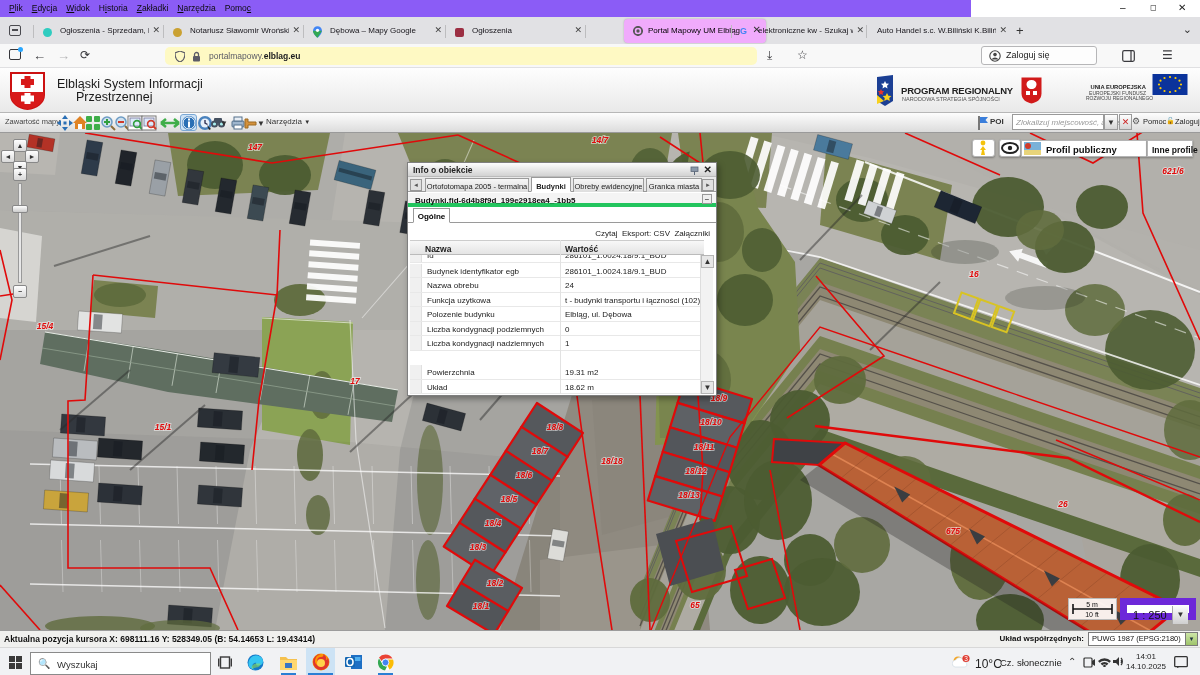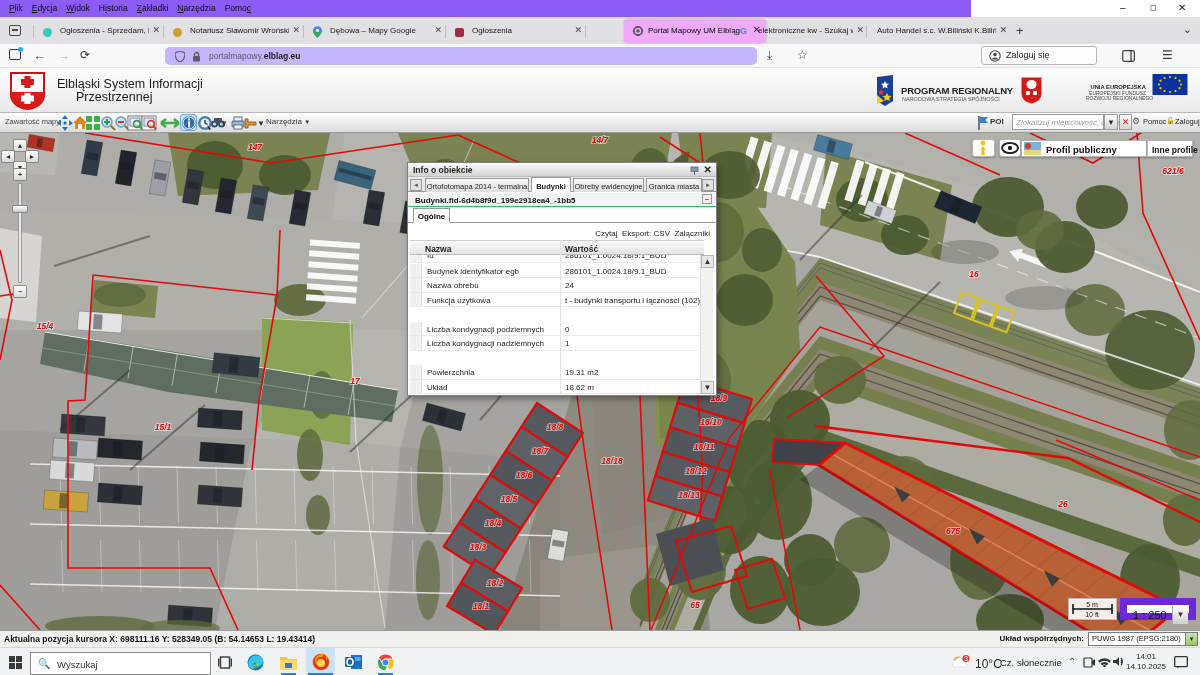--- a/index.html
+++ b/index.html
@@ -7,30 +7,30 @@
 .menubar{left:0;top:0;width:971px;height:17px;background:#8b5cf6;font-size:8.5px;color:#0c0c0d}
 .menubar span{display:inline-block;margin-left:9px;margin-top:3px}
 .menubar u{text-decoration:underline}
 .tabbar{left:0;top:17px;width:1200px;height:27px;background:#e1e1e4}
 .tab{position:absolute;top:4px;height:21px;font-size:8px;color:#16141a;overflow:hidden;white-space:nowrap}
 .tab .ttl{position:absolute;left:24px;top:5px;right:14px;overflow:hidden;white-space:nowrap}
 .tab .tx{position:absolute;right:3px;top:4px;font-size:9px;color:#444}
 .tabsep{position:absolute;top:8px;width:1px;height:13px;background:#bdbdbf}
 .atab{position:absolute;left:624px;top:2px;width:142px;height:24px;background:#f0abfc;border-radius:4px;box-shadow:0 0 2px rgba(0,0,0,0.25);font-size:8px;white-space:nowrap}
 .urlbar{left:0;top:44px;width:1200px;height:24px;background:#f8f8f8;border-bottom:1px solid #e0e0e2}
-.urlfield{position:absolute;left:165px;top:3px;width:592px;height:18px;background:#c4b5fd;border-radius:5px;font-size:8.5px;color:#666}
+.urlfield{position:absolute;left:165px;top:3px;width:592px;height:18px;background:#fef9c3;border-radius:5px;font-size:8.5px;color:#666}
 .navic{position:absolute;top:4px;font-size:13px;color:#3a3a3e}
 .hdr{left:0;top:68px;width:1200px;height:45px;background:linear-gradient(#fefefe,#e9e9e9);border-bottom:1px solid #b7b7b7}
 .mtool{left:0;top:113px;width:1200px;height:20px;background:linear-gradient(#fdfdfd,#dcdcdc);border-bottom:1px solid #9a9a9a;font-size:8px;color:#333}
 .panel{left:407px;top:162px;width:310px;height:234px;background:#fff;border:1px solid #7f7f7f;box-shadow:2px 3px 6px rgba(0,0,0,0.35);font-size:8px}
 .ptitle{position:absolute;left:0;top:0;width:100%;height:14px;background:linear-gradient(#fdfdfd,#d2d2d2);border-bottom:1px solid #bbb;font-weight:bold;color:#222;padding:2px 0 0 5px;font-size:8.5px}
 .ptabs{position:absolute;left:0;top:14px;width:100%;height:15px;background:#e9e9e9;border-bottom:1px solid #9a9a9a}
 .ptab{position:absolute;top:1px;height:14px;background:linear-gradient(#f6f6f6,#dedede);border:1px solid #9a9a9a;border-bottom:none;font-size:7.5px;color:#222;text-align:center;padding-top:3px;overflow:hidden;white-space:nowrap}
 .parr{position:absolute;top:2px;width:12px;height:12px;background:#e0e0e0;border:1px solid #999;color:#555;font-size:6px;text-align:center;line-height:11px}
-.pfid{position:absolute;left:0;top:30px;width:100%;height:14px;background:#f4f4f4;border-bottom:1px solid #22c55e;font-weight:bold;font-size:8px;color:#111;padding:3px 12px 0 7px}
+.pfid{position:absolute;left:0;top:30px;width:100%;height:14px;background:#f4f4f4;border-bottom:4px solid #22c55e;font-weight:bold;font-size:8px;color:#111;padding:3px 12px 0 7px}
 .pogtab{position:absolute;left:5px;top:45px;width:37px;height:15px;background:#fff;border:1px solid #9a9a9a;border-bottom:1px solid #fff;font-weight:bold;font-size:8px;text-align:center;padding-top:3px;z-index:2}
 .plinks{position:absolute;right:6px;top:66px;font-size:8px;color:#222}
 .pthead{position:absolute;left:2px;top:77px;width:294px;height:15px;background:linear-gradient(#f8f8f8,#e4e4e4);border-top:1px solid #ccc;border-bottom:1px solid #bbb;font-weight:bold;color:#222;font-size:8.5px}
 .prow{position:absolute;left:2px;width:294px;height:14.5px;border-bottom:1px solid #e8e8e8;color:#1a1a1a;font-size:8px;white-space:nowrap;overflow:hidden}
 .prow .n{position:absolute;left:17px;top:3px}
 .prow .v{position:absolute;left:155px;top:3px}
 .prow .g{position:absolute;left:0;top:0;width:12px;height:14.5px;background:#f0f0f0;border-right:1px solid #e0e0e0}
 .pscroll{position:absolute;right:3px;top:92px;width:13px;height:139px;background:#f2f2f2;border-left:1px solid #ddd}
 .sbtn{position:absolute;left:0;width:13px;height:13px;background:#e6e6e6;border:1px solid #b5b5b5;font-size:8px;color:#333;text-align:center;line-height:12px}
 .statusbar{left:0;top:630px;width:1200px;height:17px;background:#f0f0ee;border-top:1px solid #9c9c9c;font-size:8.5px;color:#111}
@@ -636,21 +636,21 @@
       <div style="position:absolute;right:1px;top:1px;width:16px;height:18px;background:linear-gradient(#fdfdfd,#cfcfcf);border-left:1px solid #aaa;text-align:center;font-size:8px;line-height:17px;color:#333">▼</div>
     </div>
   </div>
 <div class="abs panel">
     <div class="ptitle">Info o obiekcie<svg style="position:absolute;right:17px;top:3px" width="9" height="9" viewBox="0 0 9 9">
         <rect x="1" y="1" width="7" height="4.5" fill="#8a97a8" stroke="#5a6778" stroke-width="0.8"></rect>
         <line x1="4.5" y1="5.5" x2="4.5" y2="9" stroke="#5a6778" stroke-width="1"></line>
       </svg><span style="position:absolute;right:4px;top:1px;font-weight:bold;font-size:10px">✕</span></div>
     <div class="ptabs">
       <div class="parr" style="left:2px">◄</div>
-      <div class="ptab" style="left:17px;width:104px">Ortofotomapa 2014 - termalna</div>
+      <div class="ptab" style="left:17px;width:104px">Ortofotomapa 2005 - termalna</div>
       <div class="ptab" style="left:123px;width:40px;background:#fff;font-weight:bold;border-bottom:1px solid #fff;top:0;height:15px;padding-top:4px">Budynki</div>
       <div class="ptab" style="left:165px;width:71px">Obreby ewidencyjne</div>
       <div class="ptab" style="left:238px;width:56px">Granica miasta</div>
       <div class="parr" style="right:2px">►</div>
     </div>
     <div class="pfid">Budynki.fid-6d4b8f9d_199e2918ea4_-1bb5<span style="position:absolute;right:4px;top:1px;width:10px;height:10px;border:1px solid #999;background:#eee;font-size:8px;line-height:9px;text-align:center;font-weight:normal">−</span></div>
     <div class="pogtab">Ogólne</div>
     <div style="position:absolute;left:0;top:59px;width:100%;height:1px;background:#9a9a9a"></div>
     <div class="plinks">Czytaj&nbsp; Eksport: CSV&nbsp; Załączniki</div>
     <div class="pthead">
@@ -670,20 +670,25 @@
     <div class="prow" style="top:115.0px">
       <span class="g"></span>
       <span class="n">Nazwa obrebu</span>
       <span class="v">24</span>
     </div>
     <div class="prow" style="top:129.5px">
       <span class="g"></span>
       <span class="n">Funkcja uzytkowa</span>
       <span class="v">t - budynki transportu i łączności (102)</span>
     </div>
+    <div class="prow" style="top:144.0px">
+      <span class="g"></span>
+      <span class="n">Polozenie budynku</span>
+      <span class="v">Elbląg, ul. Dębowa</span>
+    </div>
     <div class="prow" style="top:158.5px">
       <span class="g"></span>
       <span class="n">Liczba kondygnacji podziemnych</span>
       <span class="v">0</span>
     </div>
     <div class="prow" style="top:173.0px">
       <span class="g"></span>
       <span class="n">Liczba kondygnacji nadziemnych</span>
       <span class="v">1</span>
     </div>

